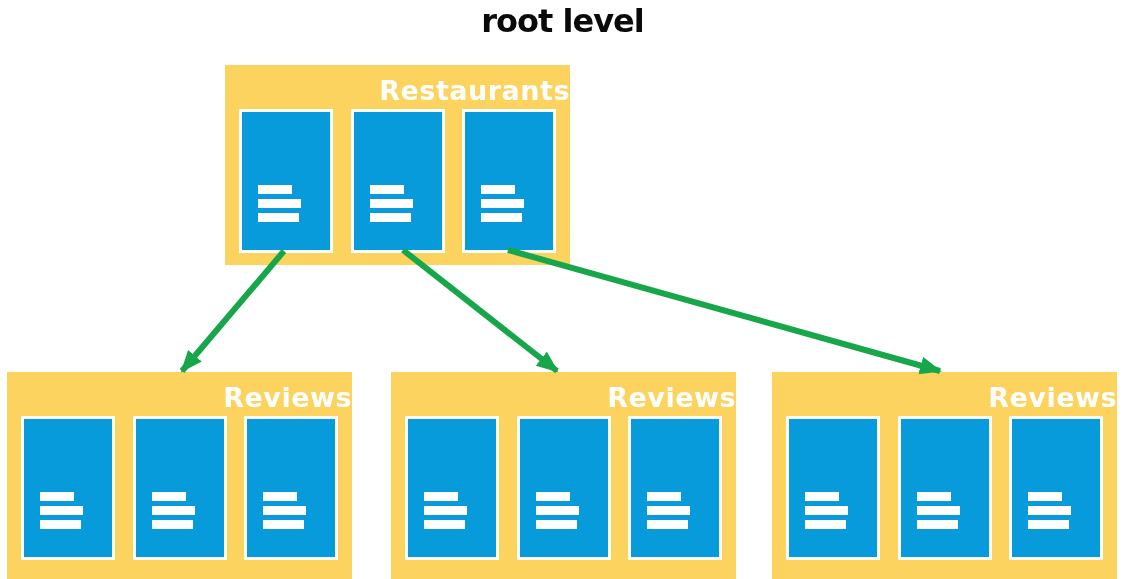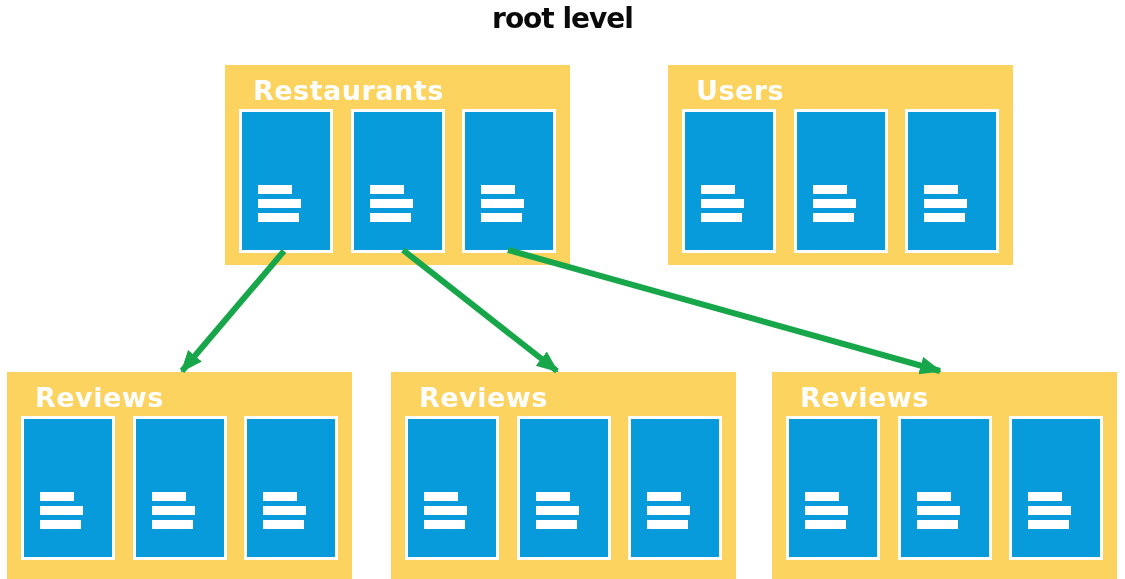--- a/index.html
+++ b/index.html
@@ -14,30 +14,31 @@
   #canvas{
     position:relative;
     width:1125px;height:579px;
     background:var(--bg);
     font-family:"DejaVu Sans","Liberation Sans",sans-serif;
     overflow:hidden;
   }
   .page-title{
     position:absolute;left:0;top:2px;width:1125px;
     text-align:center;
-    font-size:28px;font-weight:bold;
+    font-size:32px;font-weight:bold;
     letter-spacing:-1px;
     color:var(--page-title);
   }
   .collection{
     position:absolute;
     width:345px;
     background:var(--collection-bg);
     padding-top:9px;
     box-sizing:border-box;
+    text-align:right;
   }
   .collection.row-top{height:200px;}
   .collection.row-bottom{height:236px;}
   .collection-title{
     margin-left:28px;
     height:34px;line-height:34px;
     font-size:27px;font-weight:bold;
     color:var(--collection-title);
     letter-spacing:0.5px;
   }
@@ -99,46 +100,20 @@
       <div class="doc">
         <div class="doc-lines">
             <span class="l l1"></span>
             <span class="l l2"></span>
             <span class="l l3"></span>
           </div>
       </div>
     </div>
   </div>
 
-  <div class="collection row-top" style="left:668px;top:65px;">
-    <div class="collection-title">Users</div>
-    <div class="docs">
-      <div class="doc">
-        <div class="doc-lines">
-            <span class="l l1"></span>
-            <span class="l l2"></span>
-            <span class="l l3"></span>
-          </div>
-      </div>
-      <div class="doc">
-        <div class="doc-lines">
-            <span class="l l1"></span>
-            <span class="l l2"></span>
-            <span class="l l3"></span>
-          </div>
-      </div>
-      <div class="doc">
-        <div class="doc-lines">
-            <span class="l l1"></span>
-            <span class="l l2"></span>
-            <span class="l l3"></span>
-          </div>
-      </div>
-    </div>
-  </div>
 
   <div class="collection row-bottom" style="left:7px;top:372px;">
     <div class="collection-title">Reviews</div>
     <div class="docs">
       <div class="doc">
         <div class="doc-lines">
             <span class="l l1"></span>
             <span class="l l2"></span>
             <span class="l l3"></span>
           </div>

